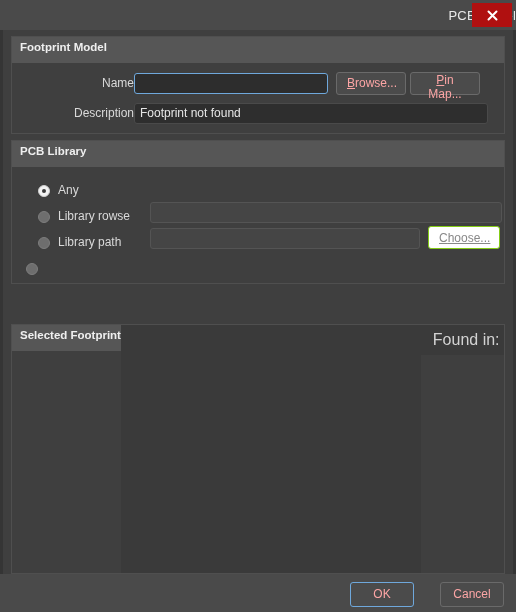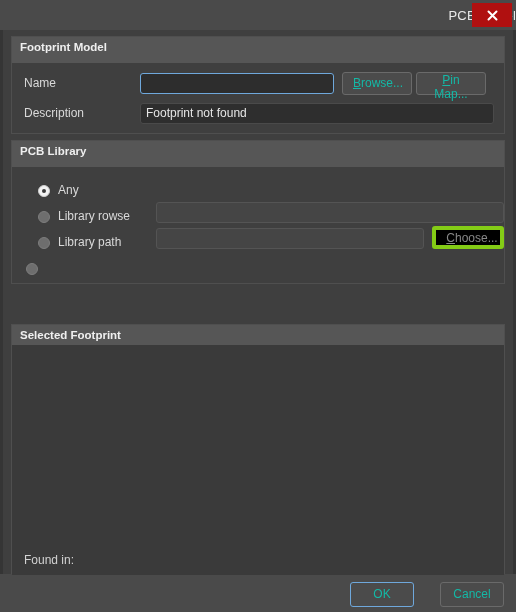--- a/index.html
+++ b/index.html
@@ -94,35 +94,35 @@
     height: 24px;
     margin-bottom: 6px;
     padding: 0 10px 0 12px;
   }
   .row:last-child { margin-bottom: 0; }
   .row-label {
     width: 110px;
     flex: 0 0 110px;
     font-size: 12px;
     color: #d9d9d9;
+    text-align: right;
   }
 
   
   .txt {
     height: 21px;
     box-sizing: border-box;
     background: #2d2d2d;
     border: 1px solid #5c5c5c;
     border-radius: 3px;
     color: #e6e6e6;
     font-size: 12px;
     font-family: "Liberation Sans", "DejaVu Sans", sans-serif;
     padding: 0 5px;
     outline: none;
-    margin-left: 6px;
   }
   .txt.focused {
     border: 1px solid #6fa8dc;
     background: #2d2d2d;
   }
   .txt.readonly {
     background: #2e2e2e;
     border: 1px solid #4a4a4a;
   }
   .txt.disabled {
@@ -132,34 +132,35 @@
   }
 
   
   .btn {
     height: 23px;
     min-width: 70px;
     box-sizing: border-box;
     background: #4b4b4b;
     border: 1px solid #6a6a6a;
     border-radius: 3px;
-    color: #14b8a6;
+    color: #fca5a5;
     font-size: 12px;
     font-family: "Liberation Sans", "DejaVu Sans", sans-serif;
     cursor: pointer;
     padding: 0 10px;
   }
   .btn.focused {
     border: 1px solid #6fa8dc;
   }
   .btn.disabled {
     color: #888888;
-    border: 4px solid #84cc16;
-    background: #000000;
+    border: 1px solid #84cc16;
+    background: #ffffff;
     cursor: default;
+    text-decoration: underline;
   }
   .btn u { text-decoration: underline; }
 
   
   .radio-row {
     display: flex;
     align-items: flex-end;
     height: 22px;
     margin-bottom: 4px;
     padding-left: 26px;
@@ -192,33 +193,33 @@
     font-size: 12px;
     color: #d9d9d9;
     width: 92px;
     flex: 0 0 92px;
   }
   .radio-label.wide { width: auto; flex: 0 1 auto; }
 
   
   .sf-group {
     display: flex;
-    flex-direction: column;
+    flex-direction: row;
     margin-top: 40px;
   }
   .sf-canvas {
     flex: 1 1 auto;
     background: #3a3a3a;
     min-height: 200px;
   }
   .found-in {
     height: 30px;
     line-height: 30px;
     padding-left: 12px;
-    font-size: 12px;
+    font-size: 16px;
     color: #d2d2d2;
     background: #3a3a3a;
   }
 
   
   .footer {
     flex: 0 0 40px;
     height: 40px;
     background: #4a4a4a;
     display: flex;

